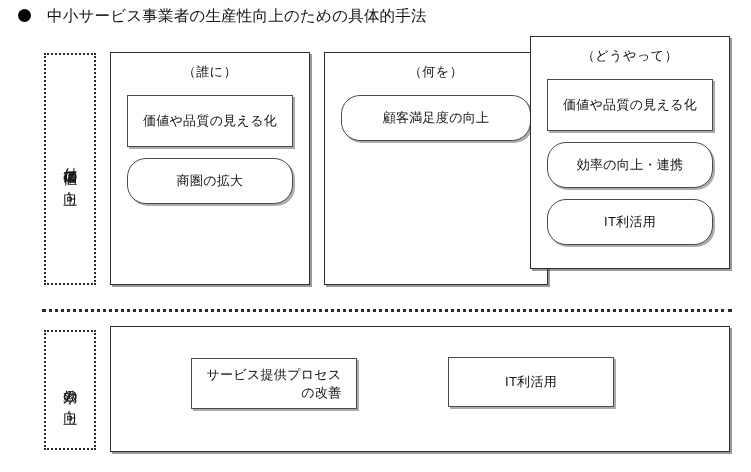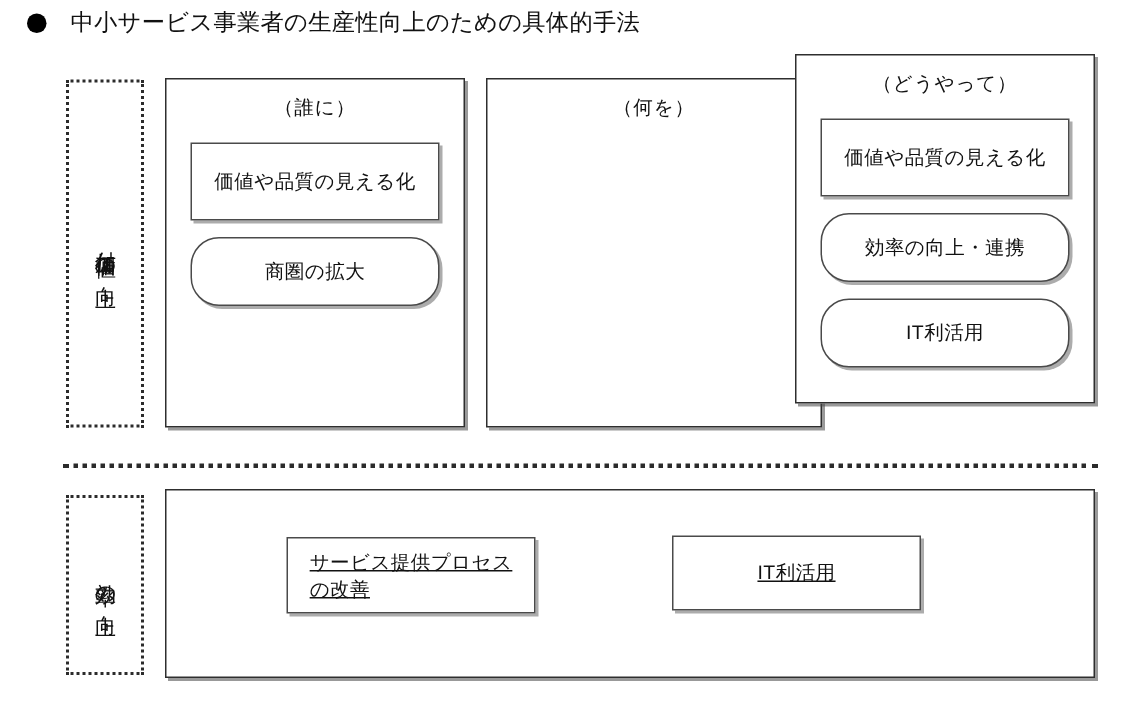--- a/index.html
+++ b/index.html
@@ -152,27 +152,26 @@
   }
   .item-abs {
     position: absolute;
     box-sizing: border-box;
     background: #ffffff;
     border: 1.3px solid #4a4a4a;
     box-shadow: 2px 2px 0 0 rgba(90,90,90,0.5);
     display: flex;
     align-items: center;
     justify-content: center;
-    text-align: left;
+    text-align: right;
     font-size: 13px;
     line-height: 1.35;
     letter-spacing: 0.3px;
     color: #111111;
     white-space: pre-line;
-    text-decoration: underline;
   }
   #item-process { left: 80px;  top: 31px; width: 166px; height: 51px; }
   #item-it2     { left: 337px; top: 30px; width: 166px; height: 50px; }
 </style>
 </head>
 <body>
 
 <div class="title-row">
   <span class="bullet"></span>
   <span class="title-text">中小サービス事業者の生産性向上のための具体的手法</span>
@@ -194,20 +193,21 @@
     <div class="panel-head">（誰に）</div>
     <div class="panel-body">
       <div class="item h-tall">価値や品質の見える化</div>
       <div class="item h-std">商圏の拡大</div>
     </div>
   </div>
 
   <div class="panel" id="panel-what">
     <div class="panel-head">（何を）</div>
     <div class="panel-body">
+      <div class="item h-std">顧客満足度の向上</div>
     </div>
   </div>
 
   <div class="panel" id="panel-how">
     <div class="panel-head">（どうやって）</div>
     <div class="panel-body">
       <div class="item h-tall">価値や品質の見える化</div>
       <div class="item h-std">効率の向上・連携</div>
       <div class="item h-std">IT利活用</div>
     </div>

